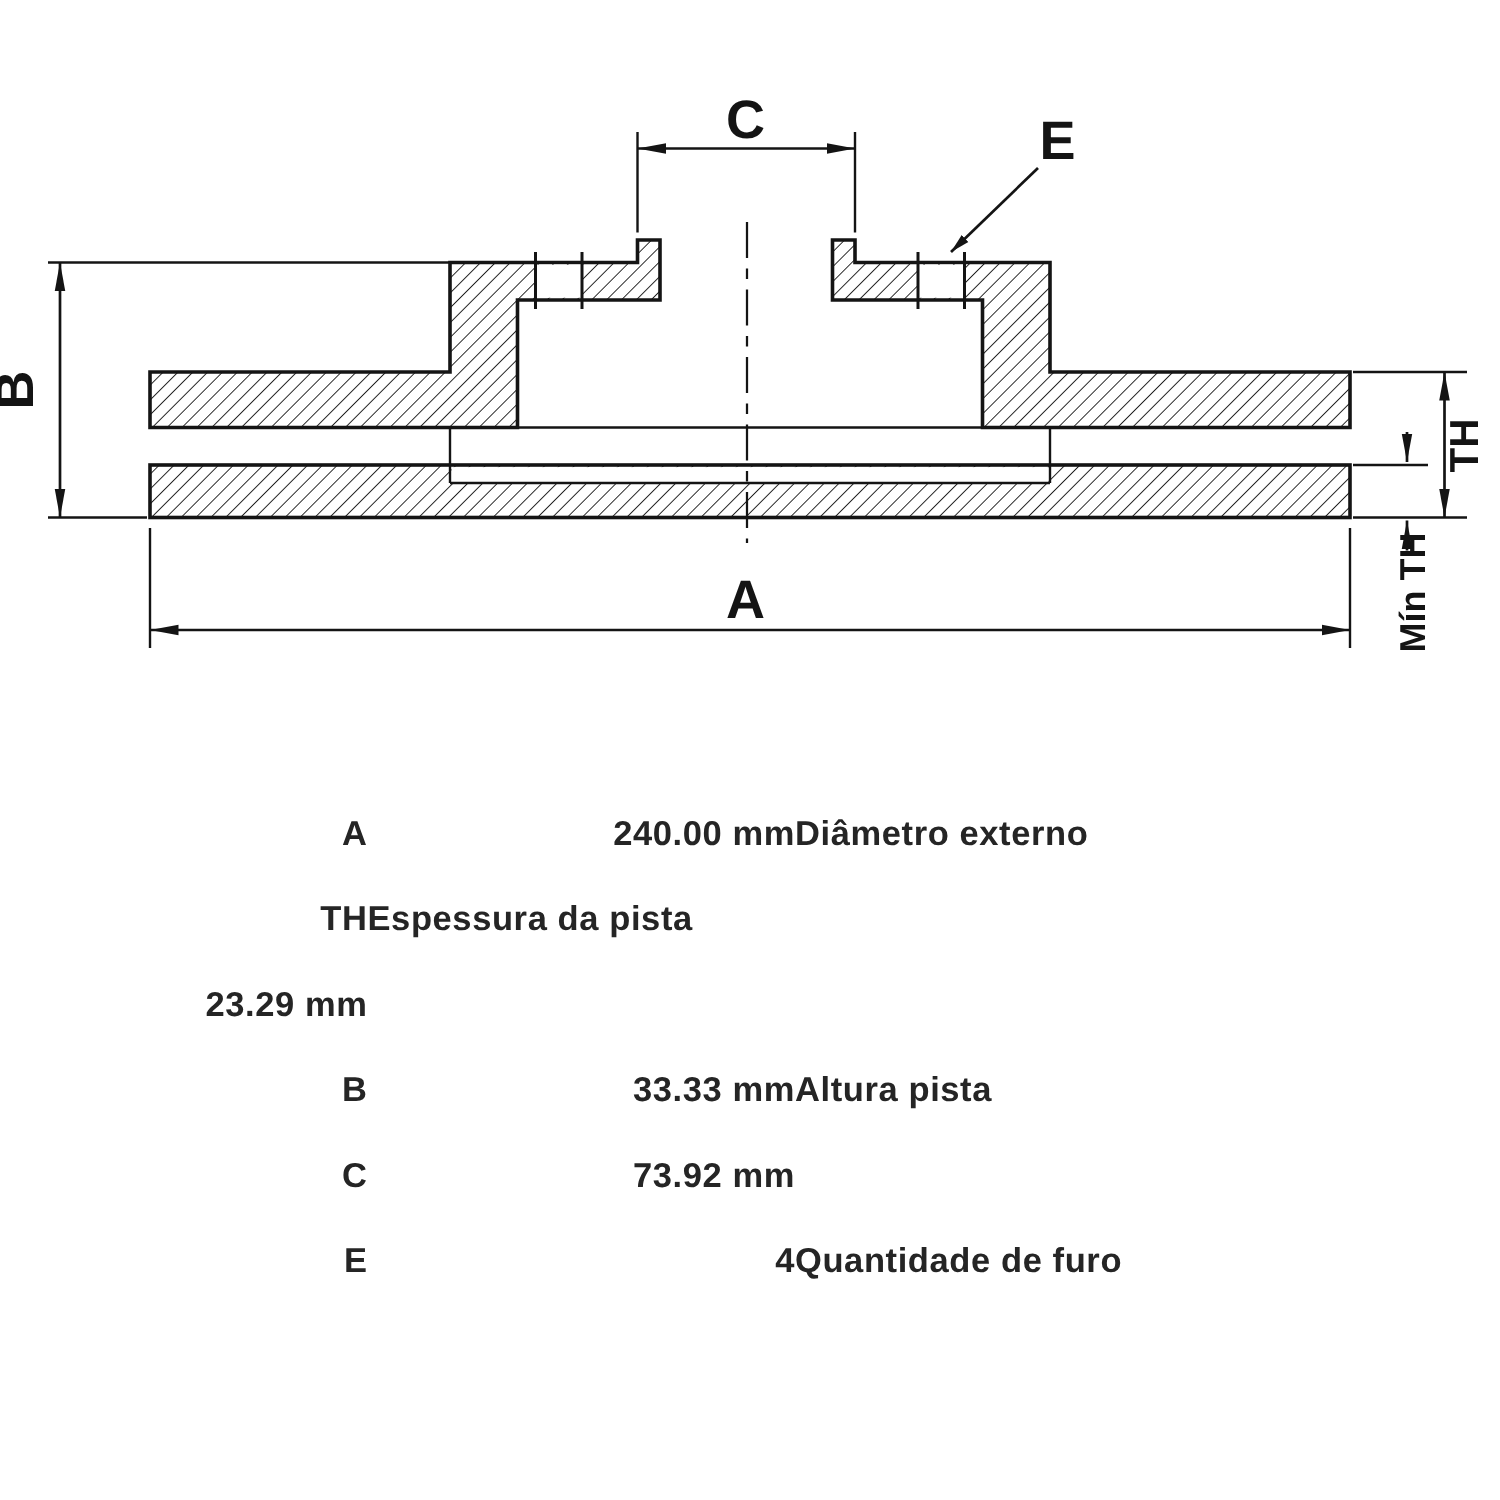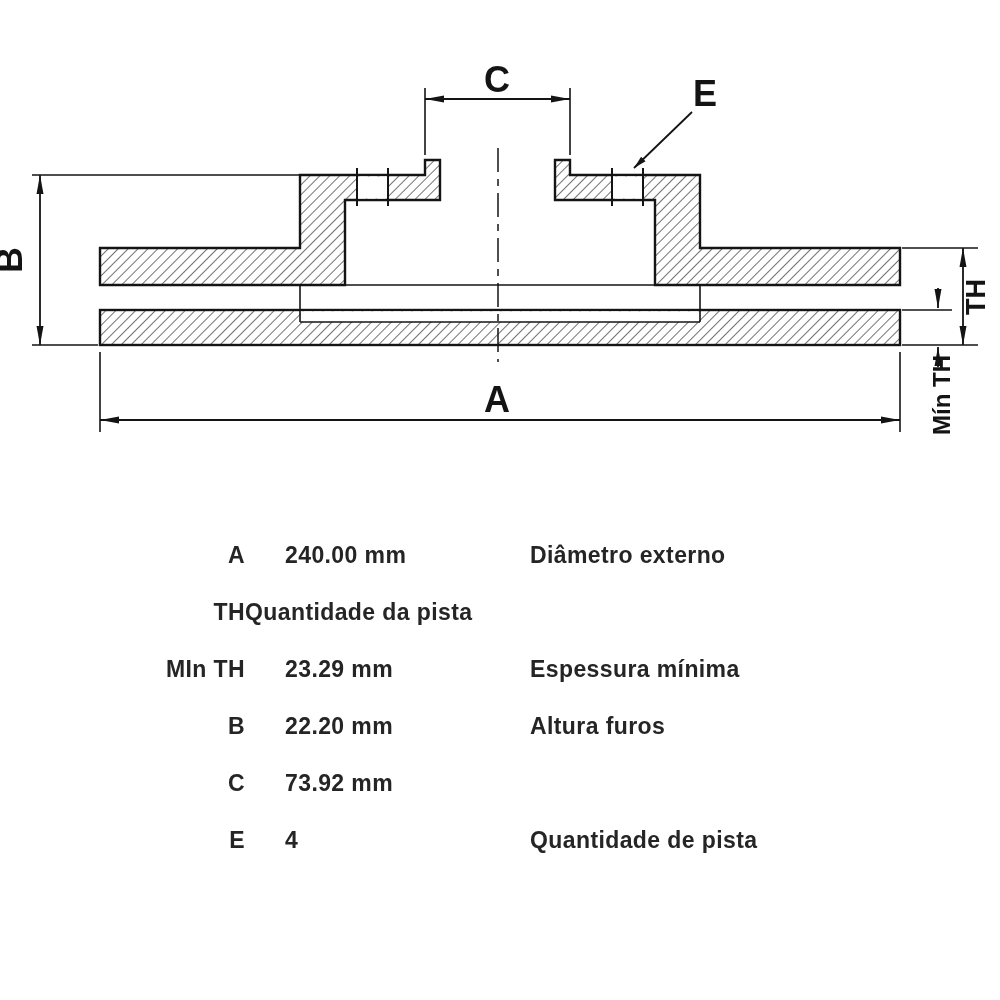--- a/index.html
+++ b/index.html
@@ -12,21 +12,21 @@
     font-family:"Liberation Sans", sans-serif;
     font-weight:700; fill:#141414;
   }
   .spec-table { position:absolute; left:0; top:538px; width:1000px; }
   .spec-row {
     display:grid; grid-template-columns:245px 285px 1fr;
     align-items:baseline; line-height:35px; margin-bottom:22px;
     font-weight:700; font-size:23px; color:#252525; letter-spacing:0.4px;
   }
   .spec-key   { text-align:right; }
-  .spec-value { padding-left:40px; }
+  .spec-value { padding-left:40px;text-align:right; }
   .spec-desc  { }
 </style>
 </head>
 <body>
 
 <div class="canvas">
 
   <svg class="diagram-svg" width="1000" height="470" viewBox="0 0 1000 470" xmlns="http://www.w3.org/2000/svg">
     <defs>
       <pattern id="hatch" width="7" height="7" patternUnits="userSpaceOnUse" patternTransform="rotate(45)">
@@ -110,36 +110,34 @@
   </svg>
 
   <div class="spec-table">
     <div class="spec-row">
       <span class="spec-key">A</span>
       <span class="spec-value">240.00 mm</span>
       <span class="spec-desc">Diâmetro externo</span>
     </div>
     <div class="spec-row">
       <span class="spec-key">TH</span>
-      <span class="spec-desc">Quantidade da pista</span>
+      <span class="spec-desc">Espessura da pista</span>
     </div>
     <div class="spec-row">
-      <span class="spec-key">MIn TH</span>
       <span class="spec-value">23.29 mm</span>
-      <span class="spec-desc">Espessura mínima</span>
     </div>
     <div class="spec-row">
       <span class="spec-key">B</span>
-      <span class="spec-value">22.20 mm</span>
-      <span class="spec-desc">Altura furos</span>
+      <span class="spec-value">33.33 mm</span>
+      <span class="spec-desc">Altura pista</span>
     </div>
     <div class="spec-row">
       <span class="spec-key">C</span>
       <span class="spec-value">73.92 mm</span>
     </div>
     <div class="spec-row">
       <span class="spec-key">E</span>
       <span class="spec-value">4</span>
-      <span class="spec-desc">Quantidade de pista</span>
+      <span class="spec-desc">Quantidade de furo</span>
     </div>
   </div>
 
 </div>
 
 </body></html>

